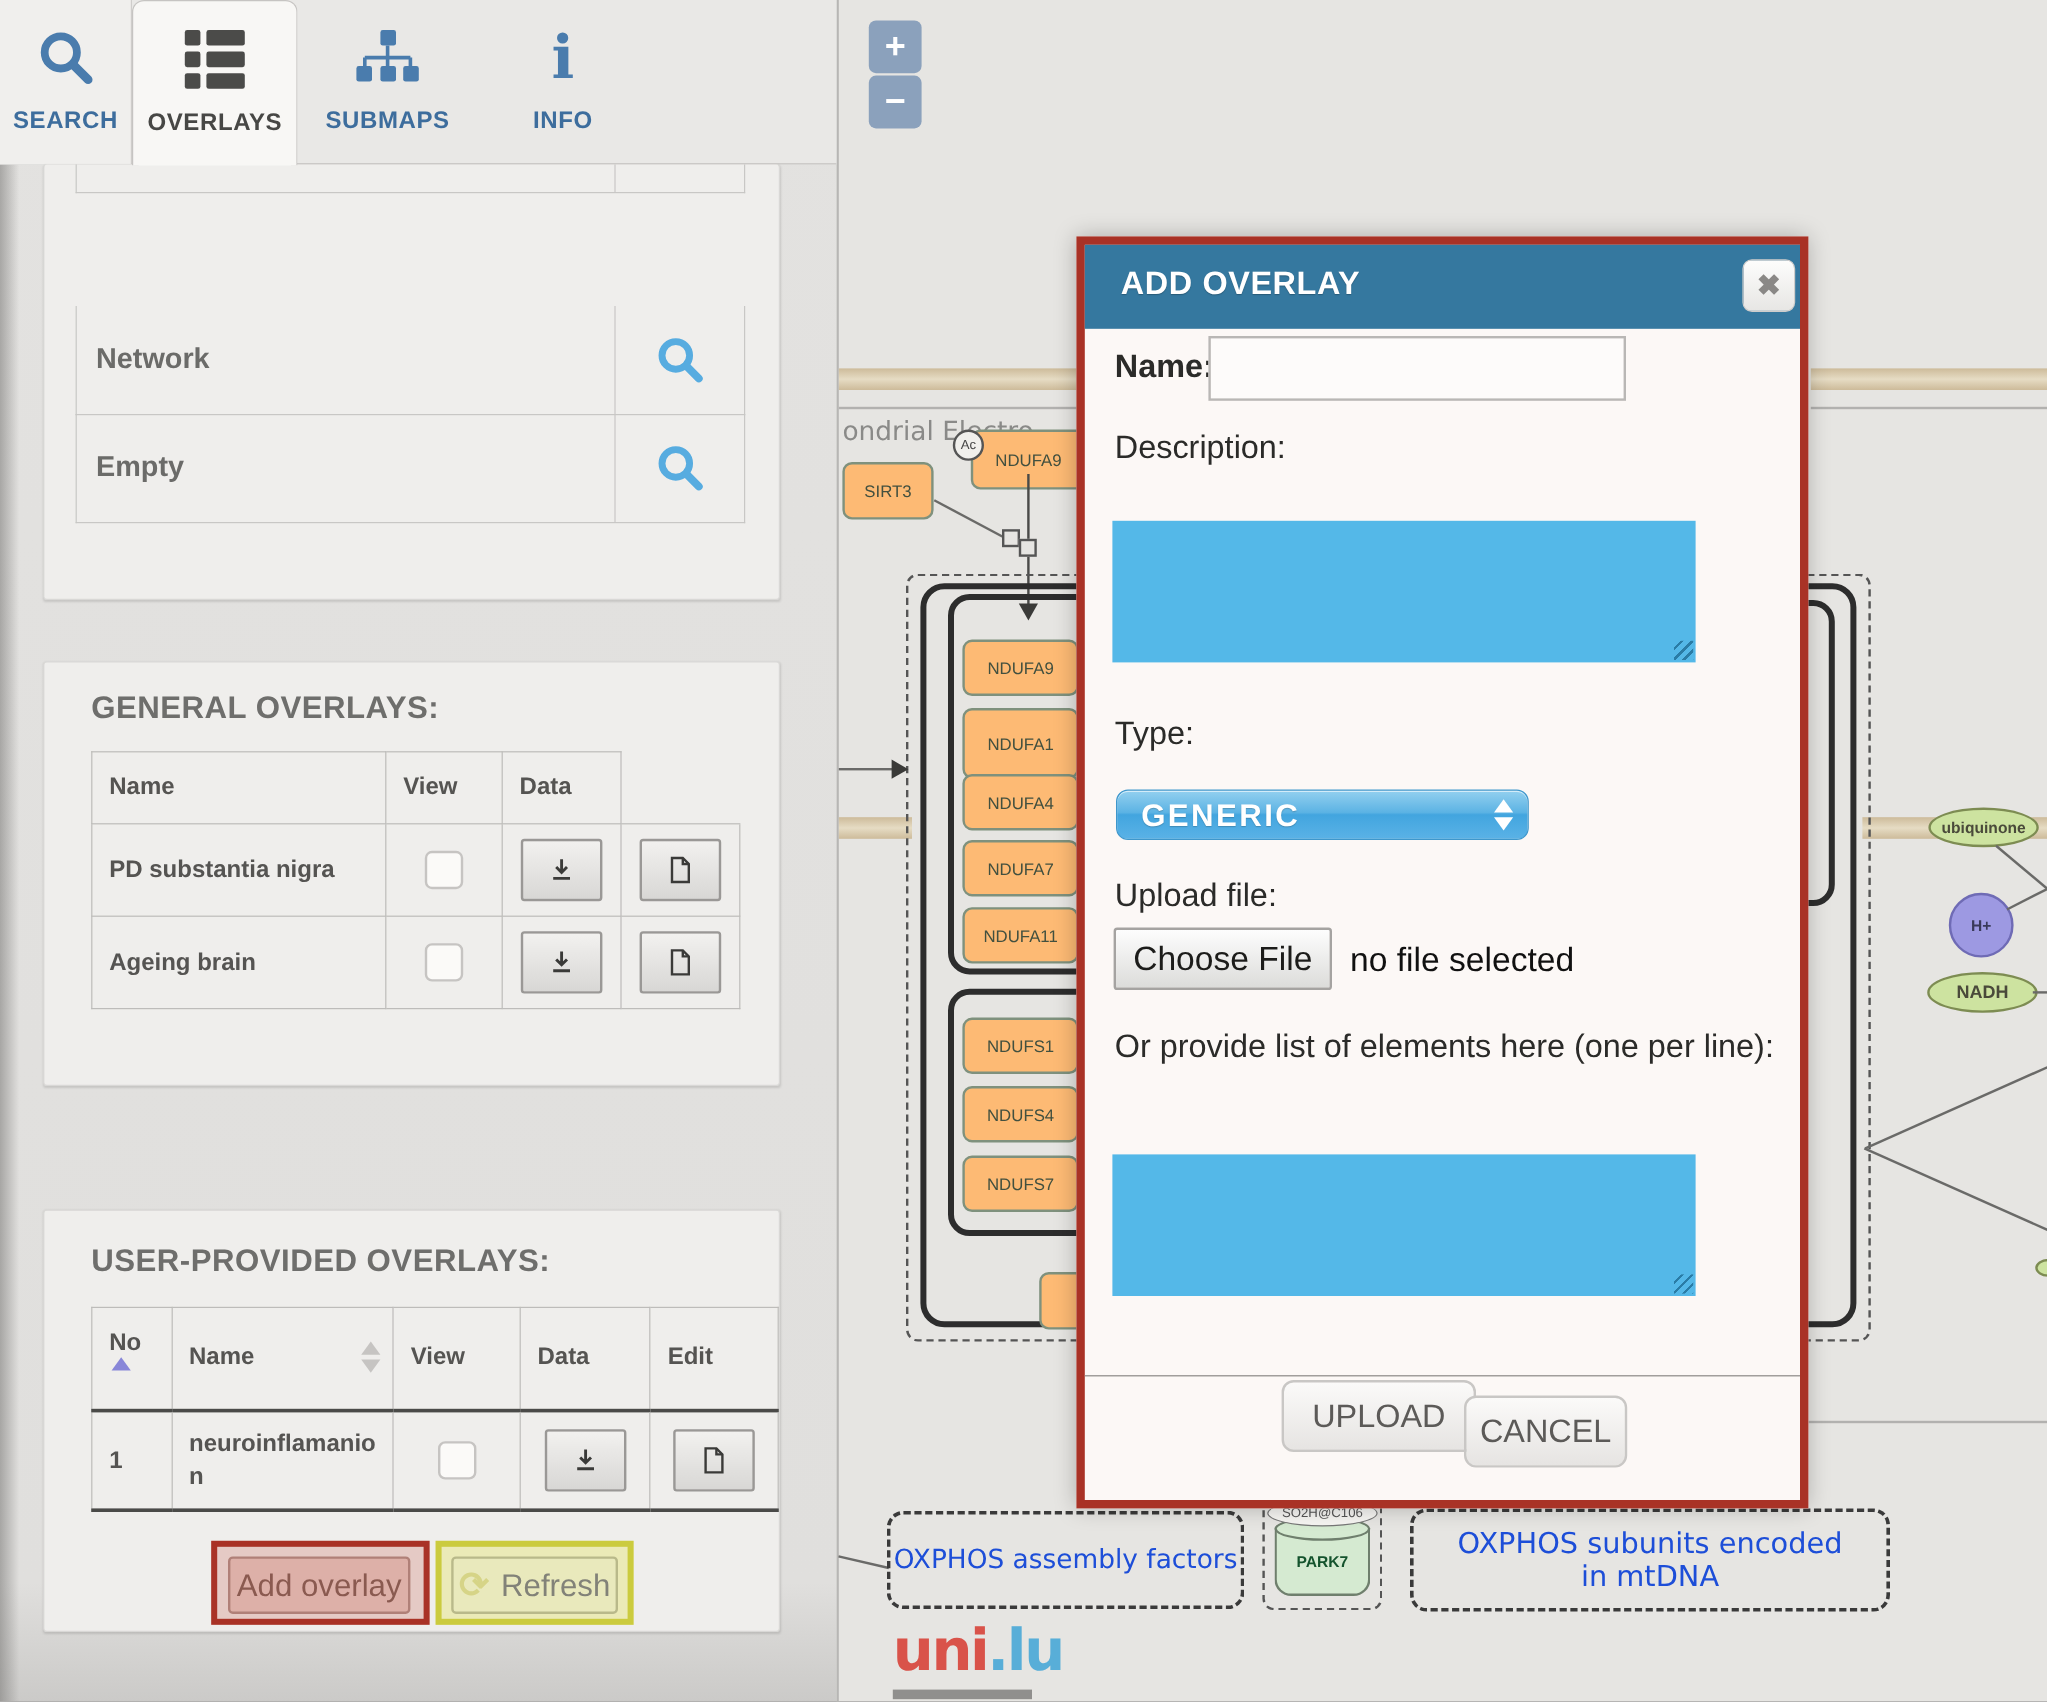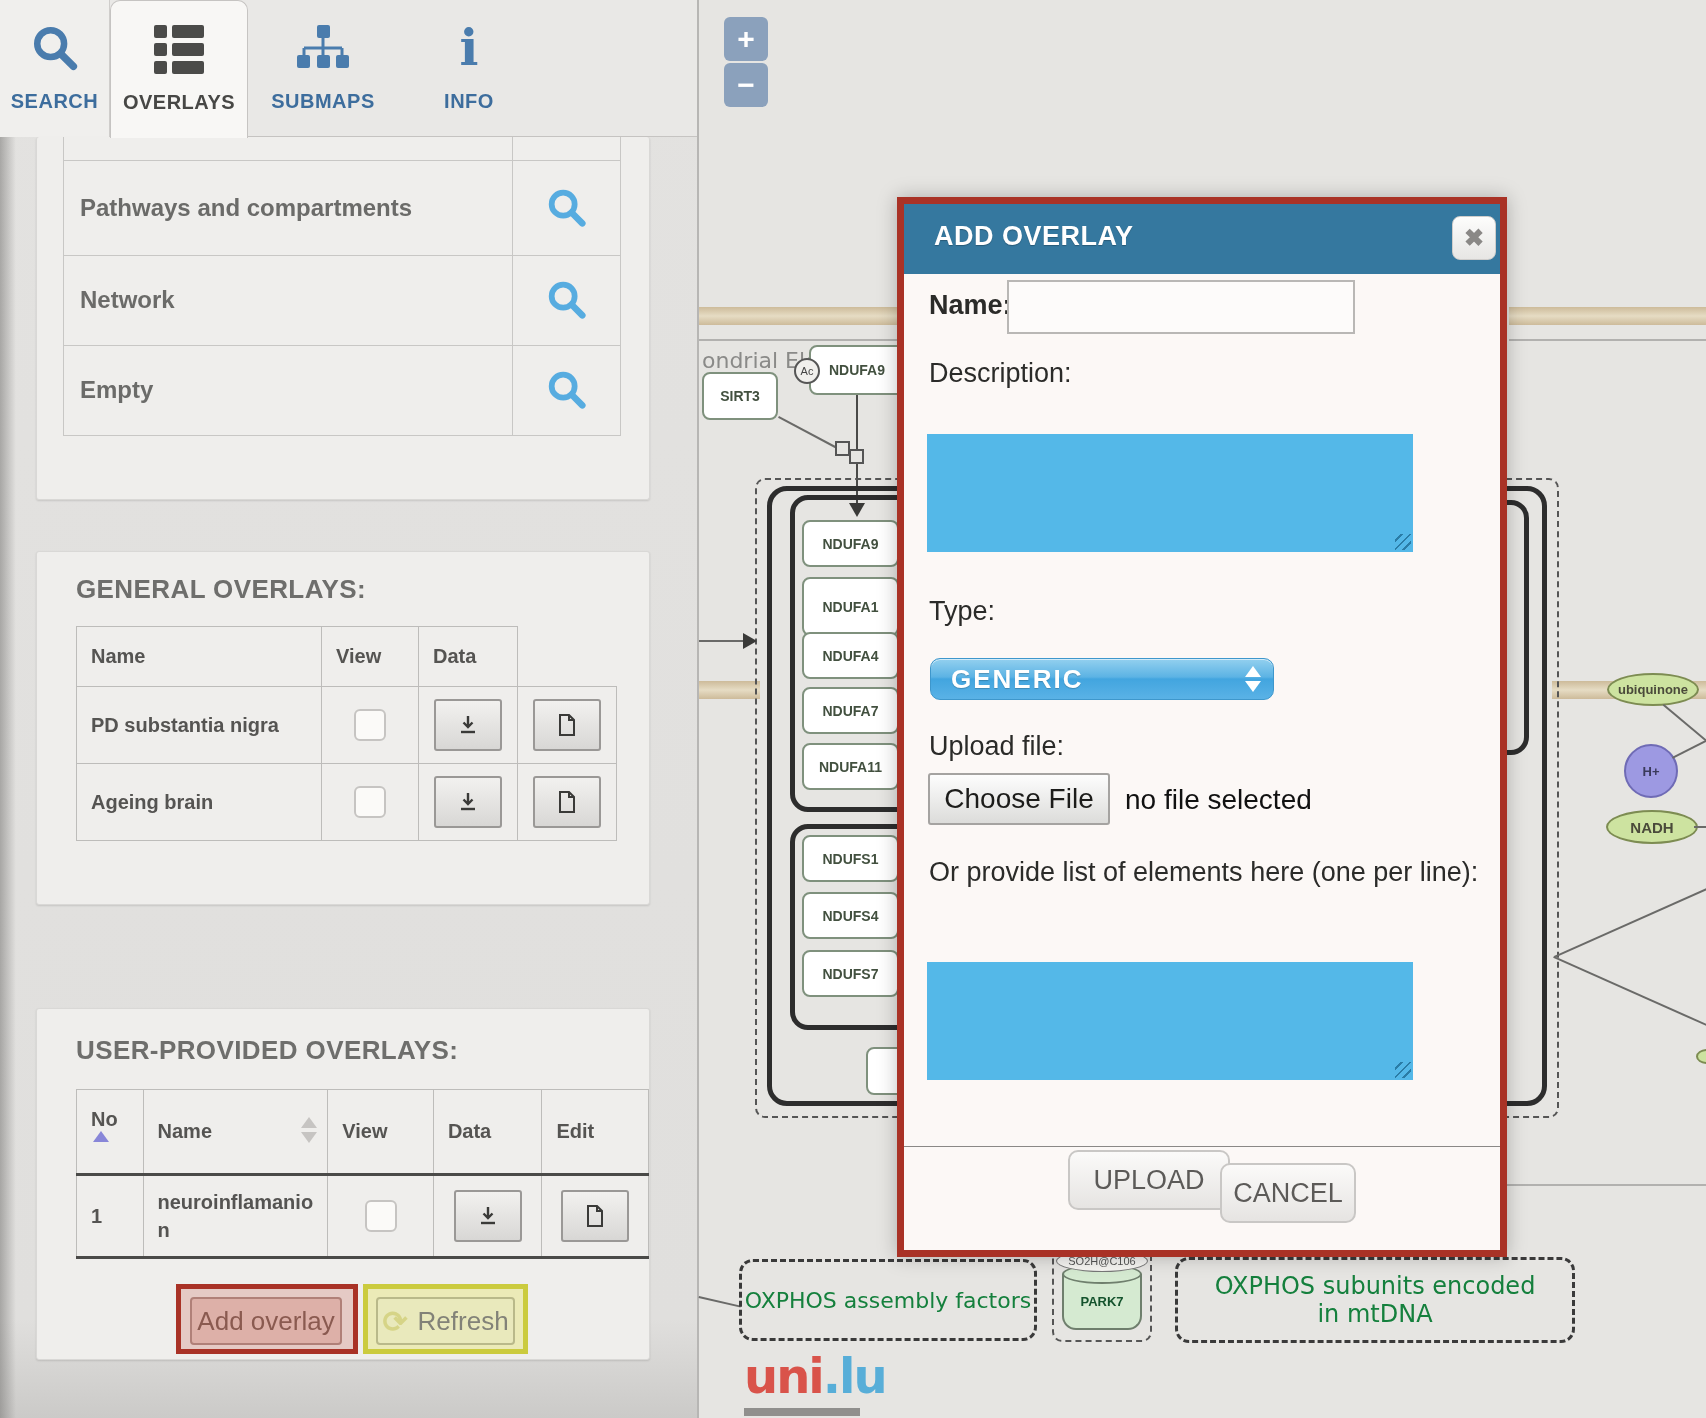--- a/index.html
+++ b/index.html
@@ -59,25 +59,25 @@
     font-size:26px;display:flex;align-items:center;justify-content:center;gap:10px;}
   .btn-refresh .ricon{color:#d6d487;font-size:30px;font-weight:bold;}
 
   
   #map{left:697px;top:0;width:1009px;height:1418px;background:#e6e5e2;border-left:2px solid #b7b6b4;z-index:1;}
   .zbtn{width:44px;height:44px;background:#8ba1bc;border-radius:6px;color:#fff;
     font-size:30px;font-weight:bold;display:flex;align-items:center;justify-content:center;}
   .band{height:18px;background:linear-gradient(#cdbb9a,#e6dcc4 50%,#cdbb9a);}
   .gline{height:2px;background:#b2b1af;}
   .mapfont{font-family:"DejaVu Sans",sans-serif;}
-  .gbox{background:#ffffff;border:2px solid #7f917d;border-radius:8px;color:#42503f;
-    font-size:14px;font-weight:700;display:flex;align-items:center;justify-content:center;}
+  .gbox{background:#fdba74;border:2px solid #7f917d;border-radius:8px;color:#42503f;
+    font-size:14px;font-weight:400;display:flex;align-items:center;justify-content:center;margin-top:13px;}
   .gell{background:#cde3a0;border:2px solid #7d8c52;border-radius:50%;color:#4a4a3a;
     font-size:13px;font-weight:600;display:flex;align-items:center;justify-content:center;}
-  .dashbox{border:3px dashed #3a3a3a;border-radius:14px;color:#15803d;
+  .dashbox{border:3px dashed #3a3a3a;border-radius:14px;color:#1d4ed8;
     display:flex;align-items:center;justify-content:center;text-align:center;font-size:22px;}
   .dline{height:2px;background:#6a6a68;transform-origin:0 0;}
   .darkbox{border:5px solid #2d2d2d;border-radius:20px;background:transparent;}
   .dotbox{border:2px dashed #555;border-radius:10px;}
 
   
   #modal{left:897px;top:197px;width:610px;height:1060px;border:7px solid #a93226;
     background:#fcf8f6;z-index:20;box-shadow:0 0 18px rgba(0,0,0,.25);}
   #modal-header{left:0;top:0;width:596px;height:70px;background:#35789f;}
   #modal-title{left:30px;top:17px;color:#fff;font-size:27px;font-weight:bold;letter-spacing:.5px;
@@ -281,29 +281,20 @@
             <span id="info-glyph">i</span>
           </div>
         <div class="tlabel blue-label">INFO</div>
       </div>
     </div>
 
     <div id="panel1" class="abs panel">
       <div class="srow" style="top:0;height:23px;border-top:none;">
         <div class="scell" style="border-top:none;"></div>
       </div>
-      <div class="srow" style="top:23px;height:95px;">
-        <div class="slabel">Pathways and compartments</div>
-        <div class="scell">
-          <svg width="46" height="46" viewBox="0 0 24 24" fill="none">
-              <circle cx="10" cy="10" r="6" stroke="#57ace0" stroke-width="3"></circle>
-              <line x1="14.5" y1="14.5" x2="20" y2="20" stroke="#57ace0" stroke-width="3.4" stroke-linecap="round"></line>
-            </svg>
-        </div>
-      </div>
       <div class="srow" style="top:118px;height:90px;">
         <div class="slabel">Network</div>
         <div class="scell">
           <svg width="46" height="46" viewBox="0 0 24 24" fill="none">
               <circle cx="10" cy="10" r="6" stroke="#57ace0" stroke-width="3"></circle>
               <line x1="14.5" y1="14.5" x2="20" y2="20" stroke="#57ace0" stroke-width="3.4" stroke-linecap="round"></line>
             </svg>
         </div>
       </div>
       <div class="srow" style="top:208px;height:90px;">

